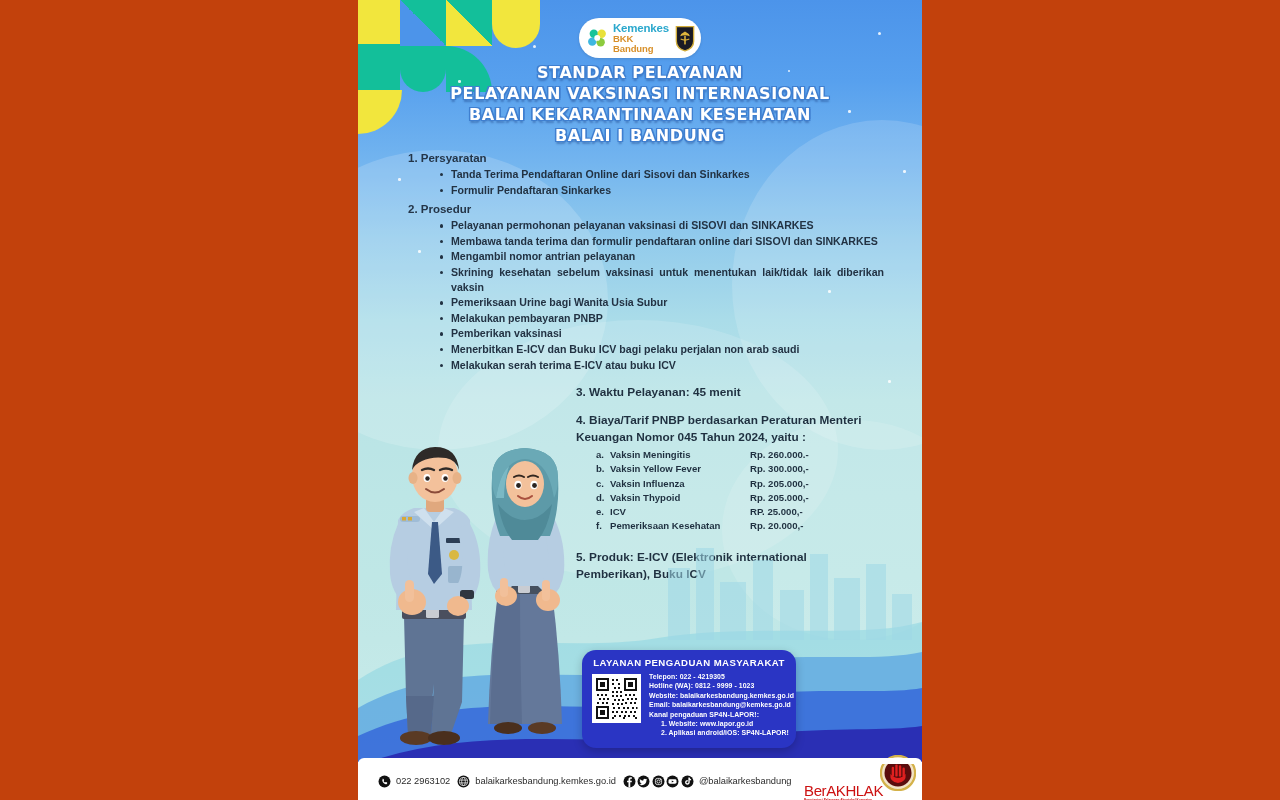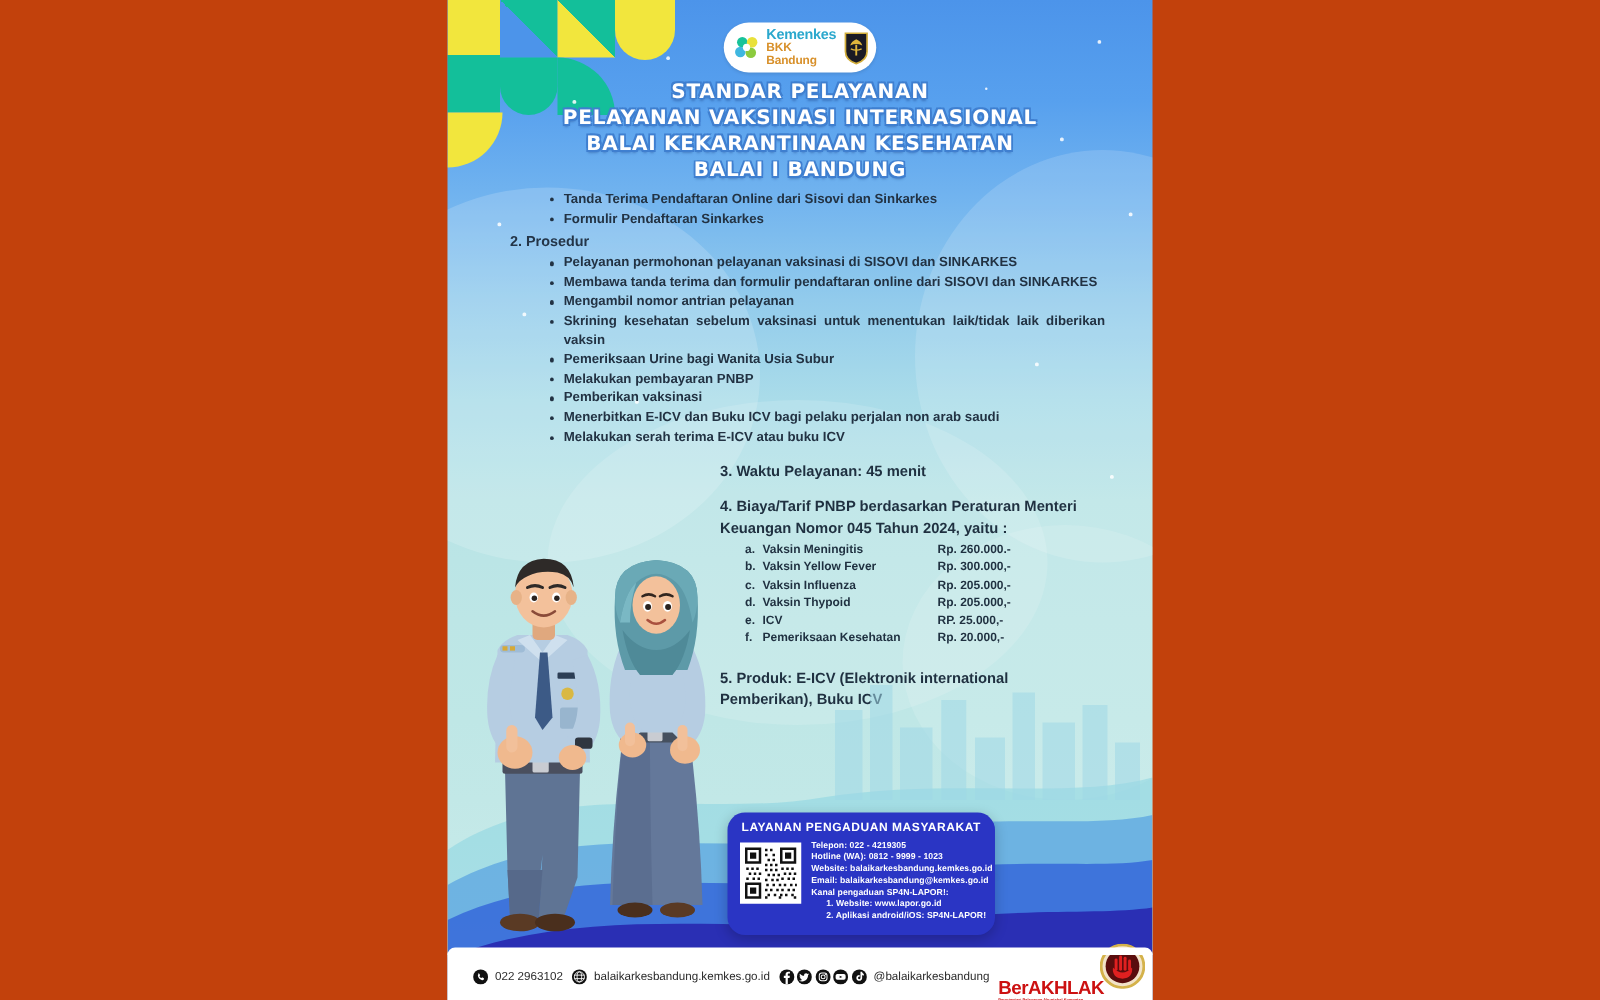--- a/index.html
+++ b/index.html
@@ -147,21 +147,21 @@
   .footer {
     position: absolute; left: 358px; top: 762px; width: 564px; height: 38px;
     background: #ffffff; display: flex; align-items: center; gap: 7px;
     padding: 0 6px 0 20px;
   }
   .f-item { display: flex; align-items: center; gap: 5px; }
   .f-text { font-size: 9.3px; color: #2b2b2b; white-space: nowrap; }
   .socials { display: flex; align-items: center; gap: 1.5px; }
   .berakhlak { margin-left: auto; display: flex; align-items: flex-start; gap: 1px; }
   .ber-words { display: flex; flex-direction: column; line-height: 1; padding-top: 4px; }
-  .ber-main { font-size: 15px; font-weight: bold; color: #cc1111; letter-spacing: -.4px; margin-top: 24px; }
+  .ber-main { font-size: 15px; font-weight: normal; color: #cc1111; letter-spacing: -.4px; margin-top: 24px; }
   .ber-sub { font-size: 3.1px; color: #cc1111; font-weight: bold; line-height: 4.2px; letter-spacing: .05px; }
 </style>
 </head>
 <body>
 
 <div id="root">
 
   <div class="poster">
 
     <div class="deco">
@@ -228,20 +228,21 @@
 
     <div class="title-block">
       <div class="title-line">STANDAR PELAYANAN</div>
       <div class="title-line">PELAYANAN VAKSINASI INTERNASIONAL</div>
       <div class="title-line">BALAI KEKARANTINAAN KESEHATAN</div>
       <div class="title-line">BALAI I BANDUNG</div>
     </div>
 
     <div class="content">
 
+      <div class="sec-head">1. Persyaratan</div>
       <ul class="bullets">
         <li class="nojust">Tanda Terima Pendaftaran Online dari Sisovi dan Sinkarkes</li>
         <li class="nojust">Formulir Pendaftaran Sinkarkes</li>
       </ul>
 
       <div class="sec-head">2. Prosedur</div>
       <ul class="bullets">
         <li class="nojust">Pelayanan permohonan pelayanan vaksinasi di SISOVI dan SINKARKES</li>
         <li>Membawa tanda terima dan formulir pendaftaran online dari SISOVI dan SINKARKES</li>
         <li class="nojust">Mengambil nomor antrian pelayanan</li>

